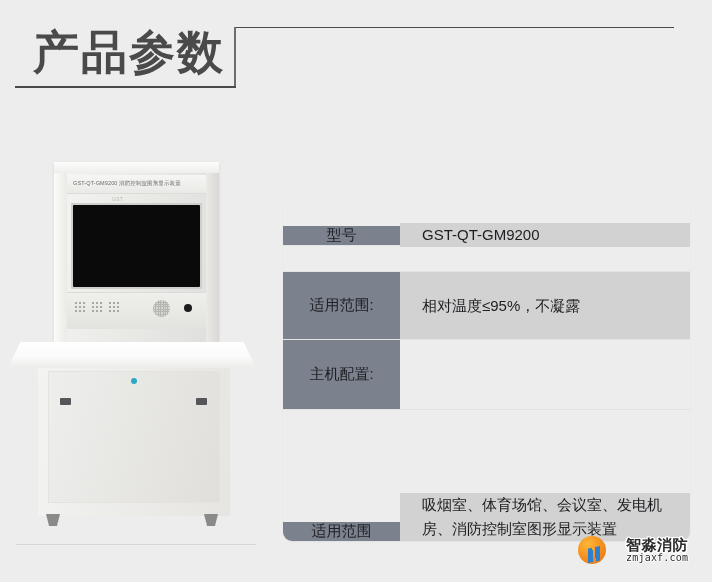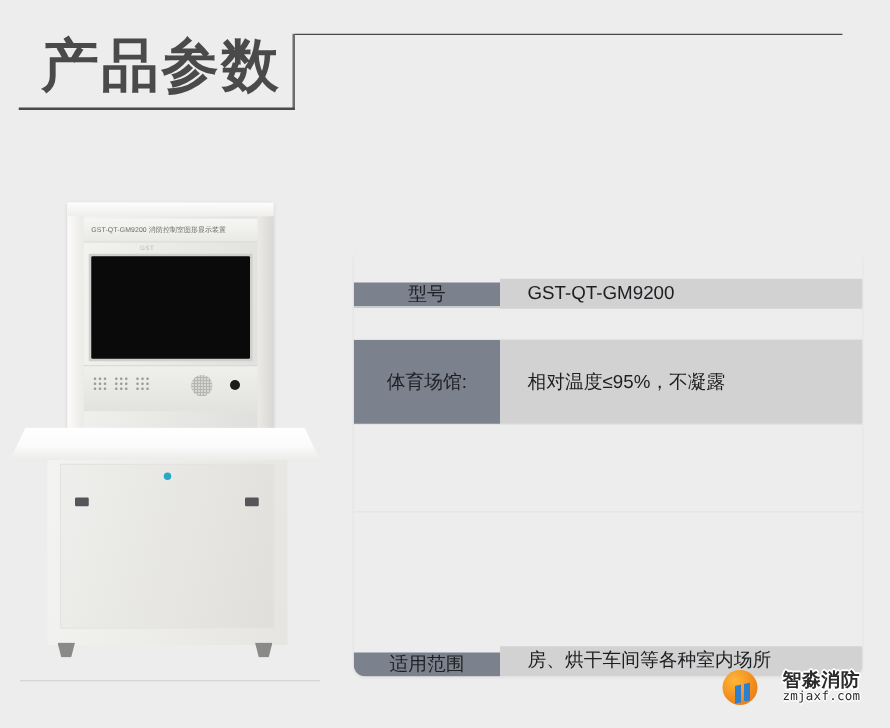--- a/index.html
+++ b/index.html
@@ -369,34 +369,36 @@
 <div id="spec-table">
 
   <div class="spec-row" id="row-0">
     <div class="spec-label">型号</div>
     <div class="spec-value">
       <span class="ln">GST-QT-GM9200</span>
     </div>
   </div>
 
   <div class="spec-row" id="row-1">
-    <div class="spec-label">体育场馆:</div>
+    <div class="spec-label">适用范围:</div>
     <div class="spec-value">
       <span class="ln">相对温度≤95%，不凝露</span>
     </div>
   </div>
 
   <div class="spec-row" id="row-2">
+    <div class="spec-label">主机配置:</div>
   </div>
 
 
   <div class="spec-row" id="row-4">
     <div class="spec-label">适用范围</div>
     <div class="spec-value">
-      <span class="ln">房、烘干车间等各种室内场所</span>
+      <span class="ln">吸烟室、体育场馆、会议室、发电机</span>
+      <span class="ln">房、消防控制室图形显示装置</span>
     </div>
   </div>
 
 </div>
 
 <div id="watermark">
   <div id="watermark-logo"></div>
   <div id="watermark-text">
     <div id="watermark-cn">智淼消防</div>
     <div id="watermark-url">zmjaxf.com</div>

